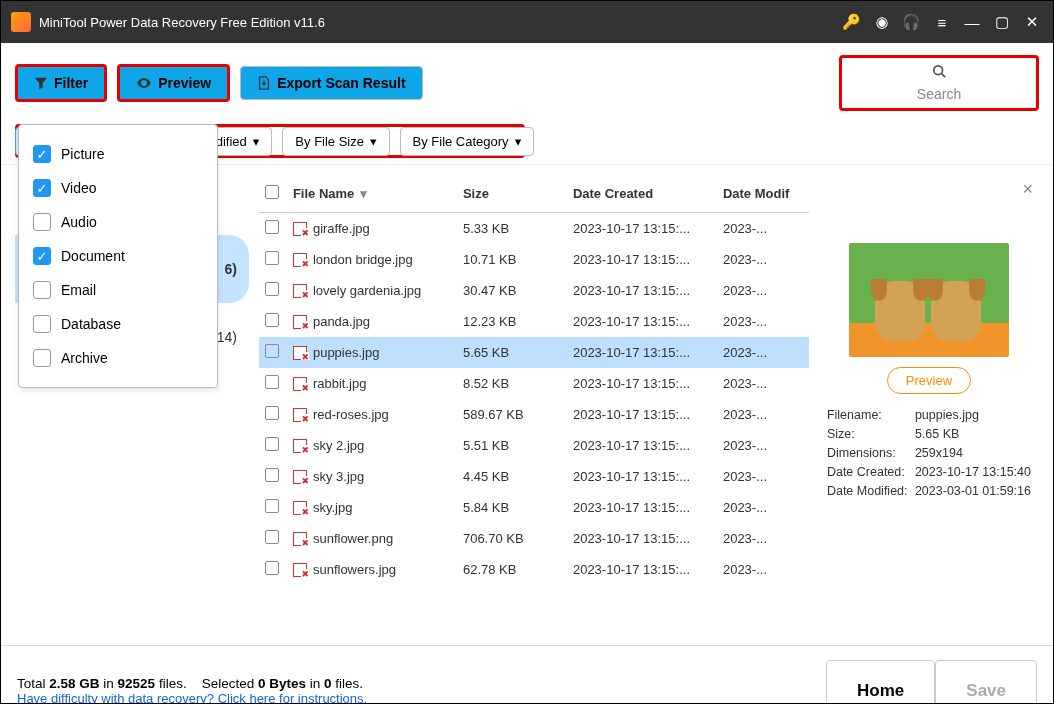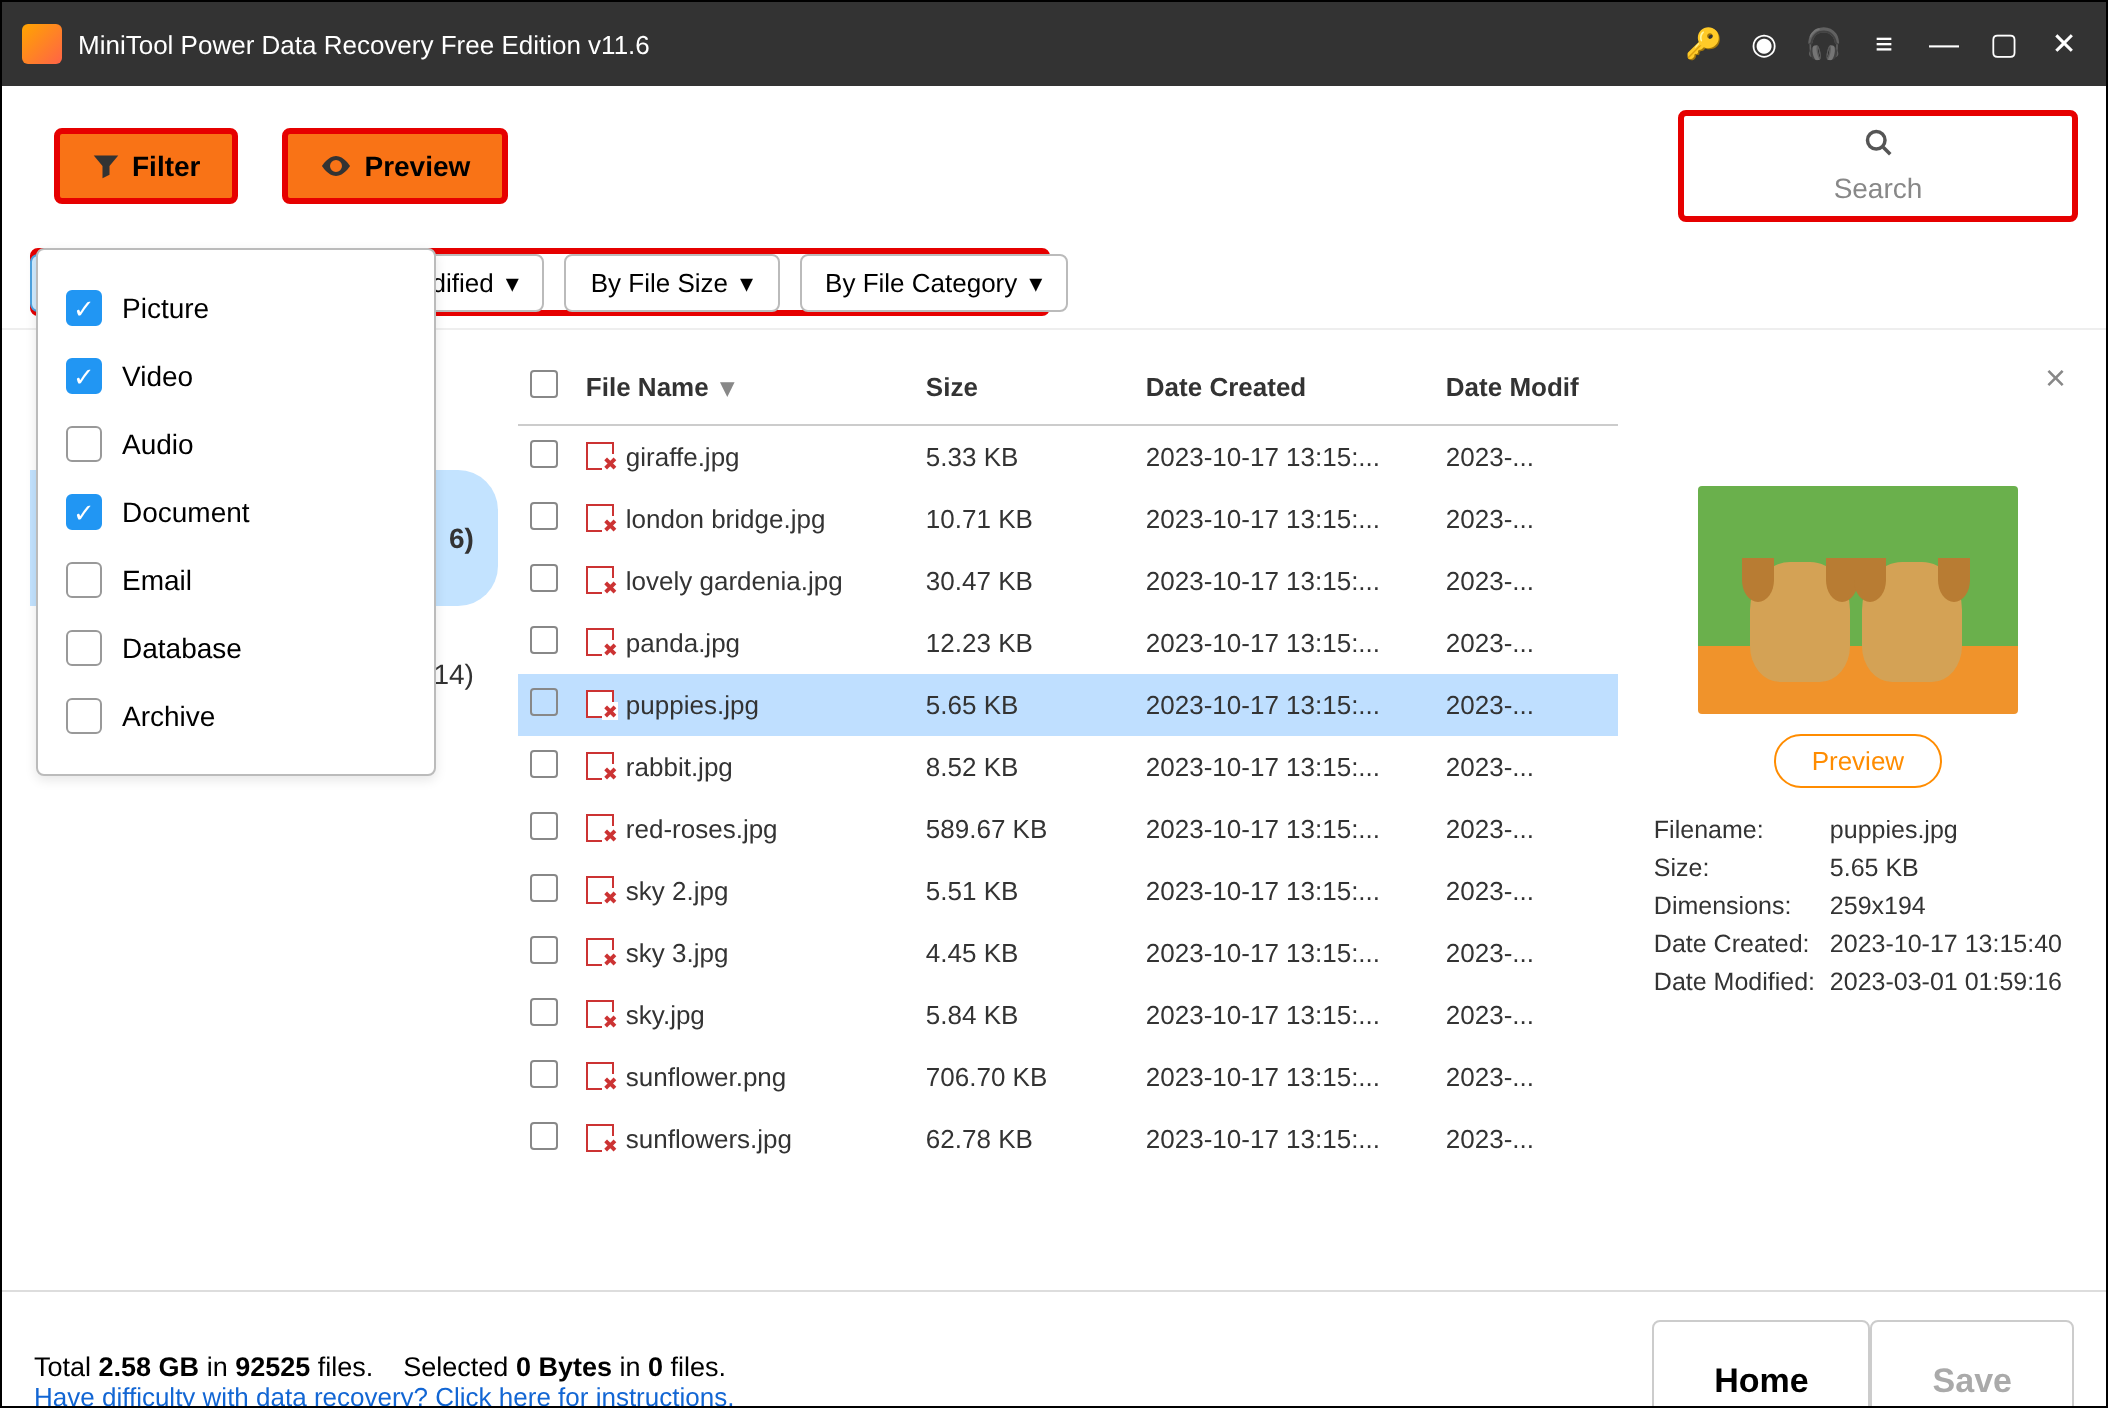--- a/index.html
+++ b/index.html
@@ -4,21 +4,21 @@
 <style>
 * { box-sizing: border-box; margin: 0; padding: 0; font-family: Arial, sans-serif; }
 body { width: 1054px; height: 704px; background: #fff; border: 1px solid #000; overflow: hidden; }
 
 .titlebar { background: #333; height: 42px; display: flex; align-items: center; padding: 0 10px; color: #fff; font-size: 13px; }
 .titlebar .logo { width: 20px; height: 20px; background: linear-gradient(135deg,#ffa500,#ff6347); border-radius: 3px; margin-right: 8px; }
 .titlebar .title { flex: 1; }
 .titlebar .winbtn { width: 22px; height: 22px; display: flex; align-items: center; justify-content: center; margin-left: 8px; cursor: pointer; font-size: 15px; }
 
 .toolbar { background: #fff; padding: 12px 14px 8px; display: flex; align-items: center; gap: 10px; }
-.tbtn { display: inline-flex; align-items: center; gap: 6px; padding: 8px 16px; border: 1px solid #bbb; border-radius: 4px; background: #f97316; cursor: pointer; font-size: 14px; font-weight: bold; margin-left: 12px; }
+.tbtn { display: inline-flex; align-items: center; gap: 6px; padding: 8px 16px; border: 1px solid #bbb; border-radius: 4px; background: #0ea5e9; cursor: pointer; font-size: 14px; font-weight: bold; }
 .tbtn.red-outline { border: 3px solid #e60000; }
 .spacer { flex: 1; }
 .searchbox { display: flex; align-items: center; gap: 8px; padding: 6px 12px; border: 3px solid #e60000; border-radius: 4px; width: 200px; font-size: 14px; color: #888; flex-direction: column; }
 
 .filterbar { padding: 8px 14px; display: flex; gap: 10px; border-bottom: 1px solid #eee; position: relative; }
 .filter-group-outline { position: absolute; left: 14px; top: 5px; height: 34px; width: 510px; border: 3px solid #e60000; border-radius: 4px; pointer-events: none; }
 .fbtn { display: inline-flex; align-items: center; gap: 6px; padding: 6px 12px; border: 1px solid #bbb; border-radius: 4px; background: #fff; cursor: pointer; font-size: 13px; position: relative; z-index: 1; }
 .fbtn.active { background: #d1ecff; border-color: #4ea3e0; }
 
 .filetype-popup { position: absolute; left: 18px; top: 124px; width: 200px; background: #fff; border: 1px solid #bbb; border-radius: 4px; padding: 12px 14px; z-index: 10; box-shadow: 0 2px 6px rgba(0,0,0,.1); }
@@ -34,21 +34,21 @@
 .filelist { flex: 1; background: #fff; position: relative; }
 .flhead { display: flex; align-items: center; padding: 10px 6px; border-bottom: 1px solid #ccc; font-size: 13px; font-weight: bold; color: #333; }
 .flhead .c-chk { width: 28px; }
 .flhead .c-name { width: 170px; display: flex; align-items: center; gap: 6px; }
 .flhead .c-size { width: 110px; }
 .flhead .c-date { width: 150px; }
 .flhead .c-mod { width: 80px; }
 .flrow { display: flex; align-items: center; padding: 7px 6px; font-size: 13px; color: #333; }
 .flrow.sel { background: #bfdfff; }
 .flrow .c-chk { width: 28px; }
-.flrow .c-name { width: 170px; display: flex; gap: 6px; overflow: hidden; white-space: nowrap; }
+.flrow .c-name { width: 170px; display: flex; align-items: center; gap: 6px; overflow: hidden; white-space: nowrap; }
 .flrow .c-size { width: 110px; }
 .flrow .c-date { width: 150px; }
 .flrow .c-mod { width: 80px; }
 .rowchk { width: 14px; height: 14px; border: 1.5px solid #888; border-radius: 2px; display: inline-block; }
 .fileicon { width: 14px; height: 14px; background:#fff; border:1px solid #c33; position: relative; display:inline-block; }
 .fileicon::after { content:"✖"; color:#c33; font-size:9px; position:absolute; right:-3px; bottom:-3px; background:#fff; }
 
 .preview-pane { width: 224px; background: #fff; padding: 8px; position: relative; font-size: 13px; }
 .preview-pane .close { position: absolute; right: 6px; top: 4px; color: #888; cursor: pointer; font-size: 18px; }
 .thumb { width: 160px; height: 114px; margin: 60px auto 10px; border-radius: 2px; background: linear-gradient(#6ab04c 70%, #f0932b 70%); position: relative; overflow:hidden; }
@@ -91,20 +91,29 @@
       </span>
     <span>Filter</span>
   </div>
   <div class="tbtn red-outline">
     <span>
         <svg width="16" height="14" viewBox="0 0 16 14">
           <path d="M8 2C4 2 1 7 1 7s3 5 7 5 7-5 7-5-3-5-7-5zm0 8a3 3 0 110-6 3 3 0 010 6z" fill="#333"></path>
         </svg>
       </span>
     <span>Preview</span>
+  </div>
+  <div class="tbtn">
+    <span>
+        <svg width="14" height="14" viewBox="0 0 16 16">
+          <path d="M3 1h7l3 3v11H3z" fill="none" stroke="#333" stroke-width="1.5"></path>
+          <path d="M8 5v5m-2-2l2 2 2-2" fill="none" stroke="#333" stroke-width="1.5"></path>
+        </svg>
+      </span>
+    <span>Export Scan Result</span>
   </div>
   <div class="spacer"></div>
   <div class="searchbox">
     <span>
         <svg width="14" height="14" viewBox="0 0 16 16">
           <circle cx="7" cy="7" r="5" fill="none" stroke="#555" stroke-width="2"></circle>
           <path d="M11 11l4 4" stroke="#555" stroke-width="2"></path>
         </svg>
       </span>
     <span>Search</span>

